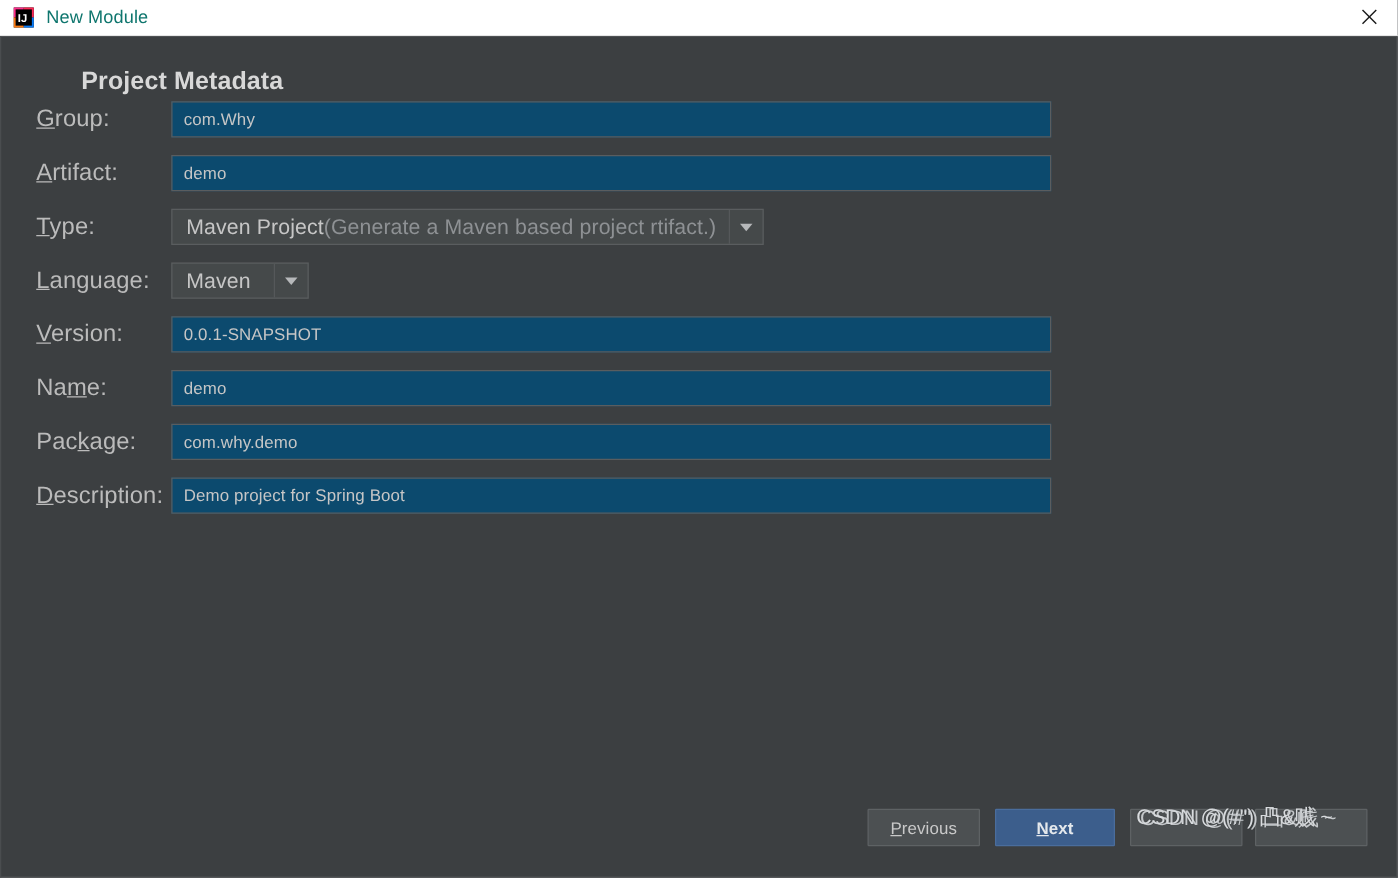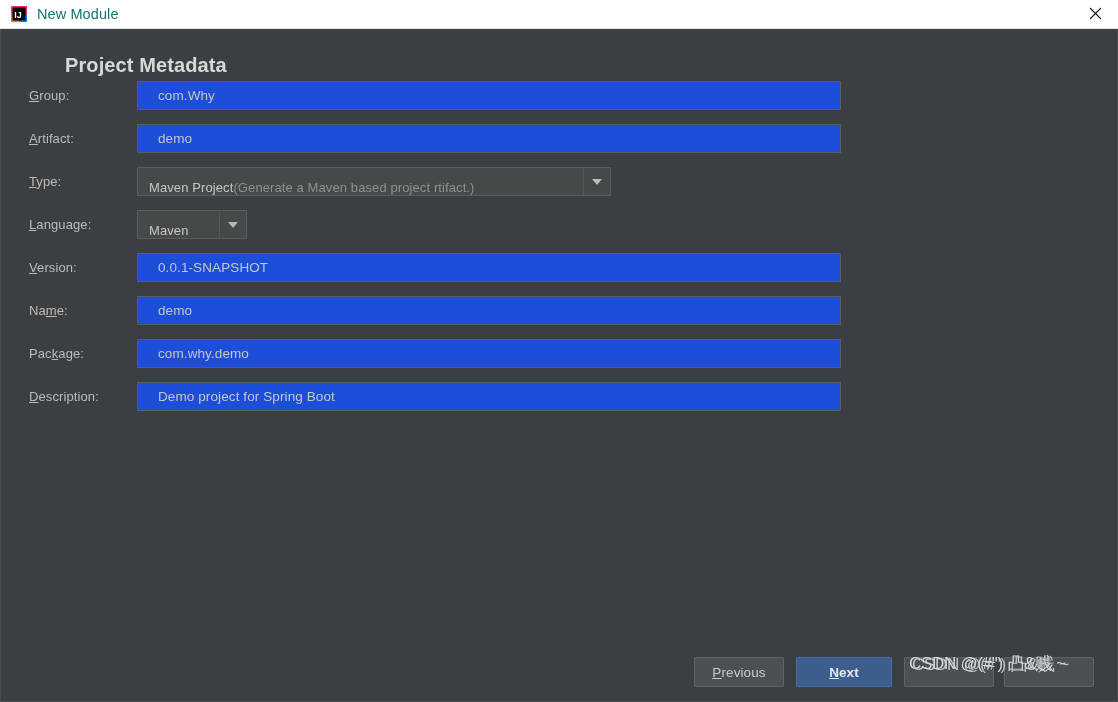--- a/index.html
+++ b/index.html
@@ -96,38 +96,38 @@
     margin-bottom: 14px;
     display: flex;
     align-items: center;
   }
   .row.gap-before { margin-top: 12px; }
 
   .field-label {
     position: absolute;
     left: 28px;
     width: 104px;
-    font-size: 13px;
+    font-size: 19px;
     color: #bbbbbb;
     letter-spacing: 0.1px;
     white-space: nowrap;
   }
   .field-label u { text-decoration: underline; }
 
   .text-input {
     position: absolute;
     left: 136px;
     width: 704px;
     height: 29px;
-    background: #1d4ed8;
+    background: #0c4a6e;
     border: 1px solid #5a5d5f;
     box-sizing: border-box;
     display: flex;
     align-items: center;
-    padding-left: 20px;
+    padding-left: 9px;
     font-size: 13.5px;
     color: #c6c6c6;
     letter-spacing: 0.1px;
     cursor: text;
   }
 
   
   .combo {
     position: absolute;
     left: 136px;
@@ -135,23 +135,23 @@
     background: #45494a;
     border: 1px solid #5a5d5f;
     box-sizing: border-box;
     display: flex;
     align-items: stretch;
     cursor: default;
   }
   .combo .combo-value {
     flex: 1 1 auto;
     display: flex;
-    align-items: flex-end;
+    align-items: center;
     padding-left: 11px;
-    font-size: 13px;
+    font-size: 17px;
     color: #c6c6c6;
     letter-spacing: 0.1px;
     white-space: nowrap;
     overflow: hidden;
   }
   .combo .combo-value .muted { color: #8e9194; }
   .combo .combo-arrow {
     width: 26px;
     flex: 0 0 26px;
     border-left: 1px solid #55585a;
@@ -176,21 +176,21 @@
     outline-offset: -3px;
     box-shadow: 0 0 0 1px #2f526f inset;
   }
   .combo.packaging .combo-arrow { border-left: 1px solid #55585a; }
   .combo.javaver { width: 76px; }
 
   
   .footer {
     position: absolute;
     left: 0;
-    bottom: 14px;
+    bottom: 24px;
     width: 100%;
     height: 30px;
     text-align: center;
   }
   .btn {
     position: absolute;
     height: 30px;
     background: #4c5052;
     border: 1px solid #5e6264;
     box-sizing: border-box;

